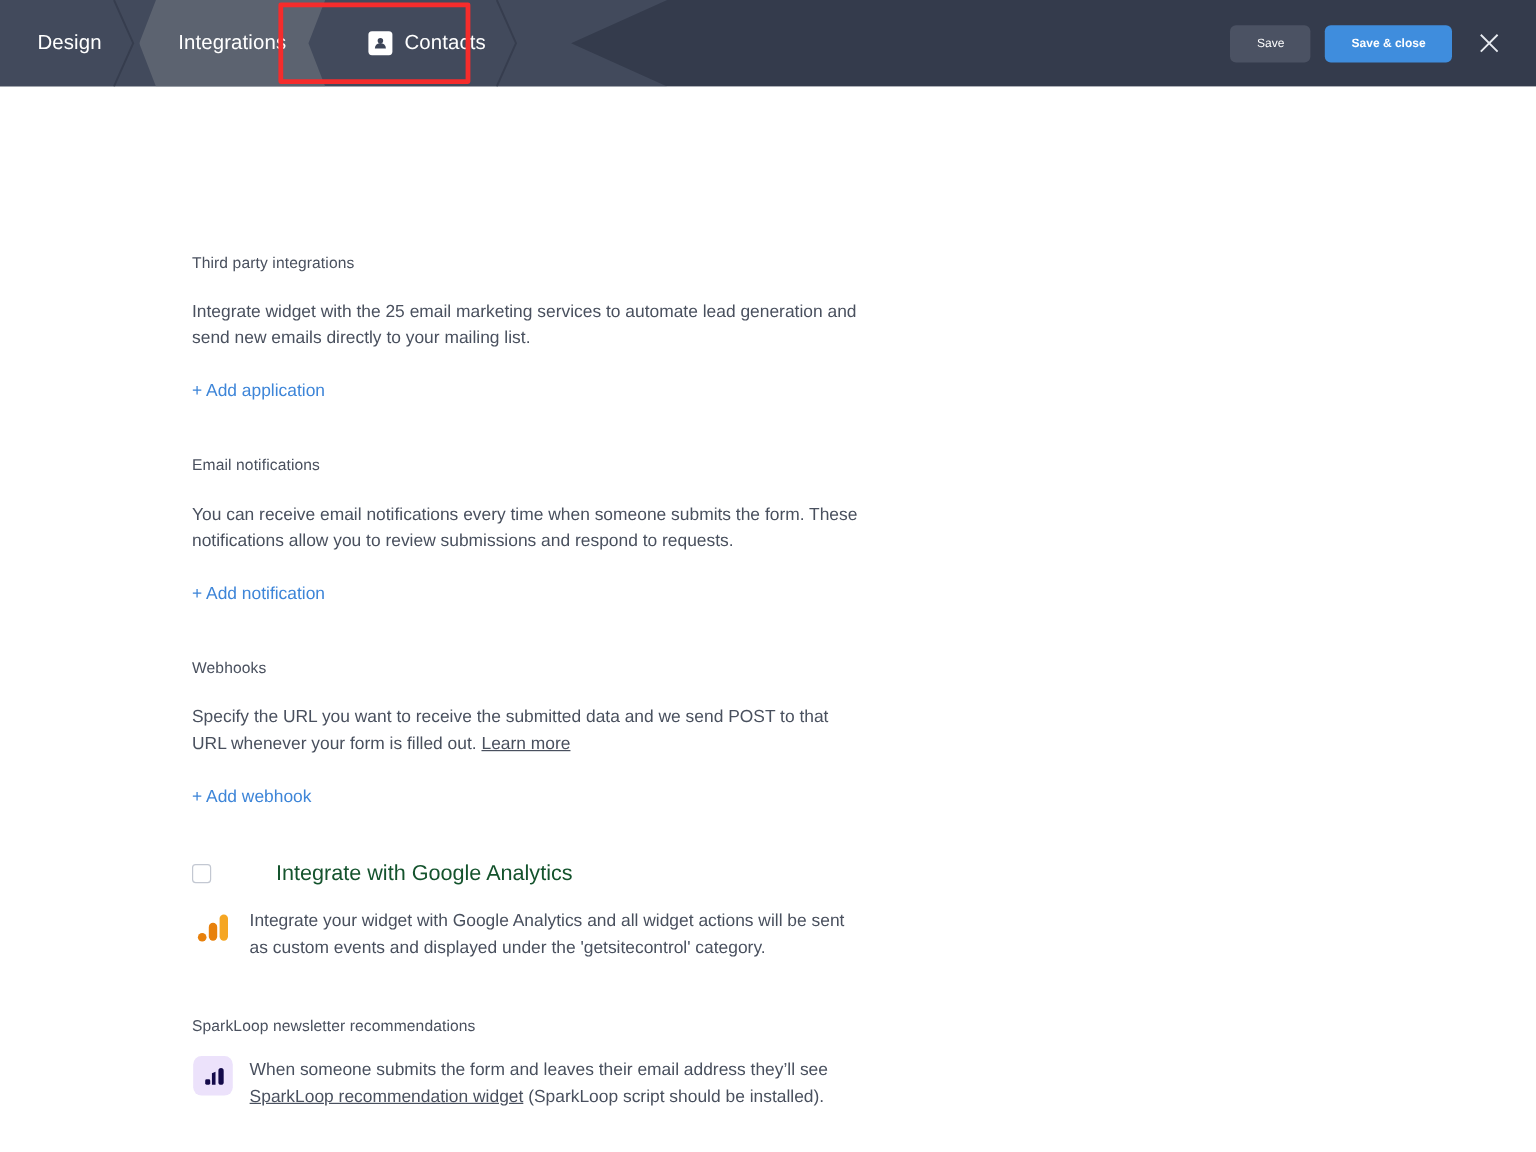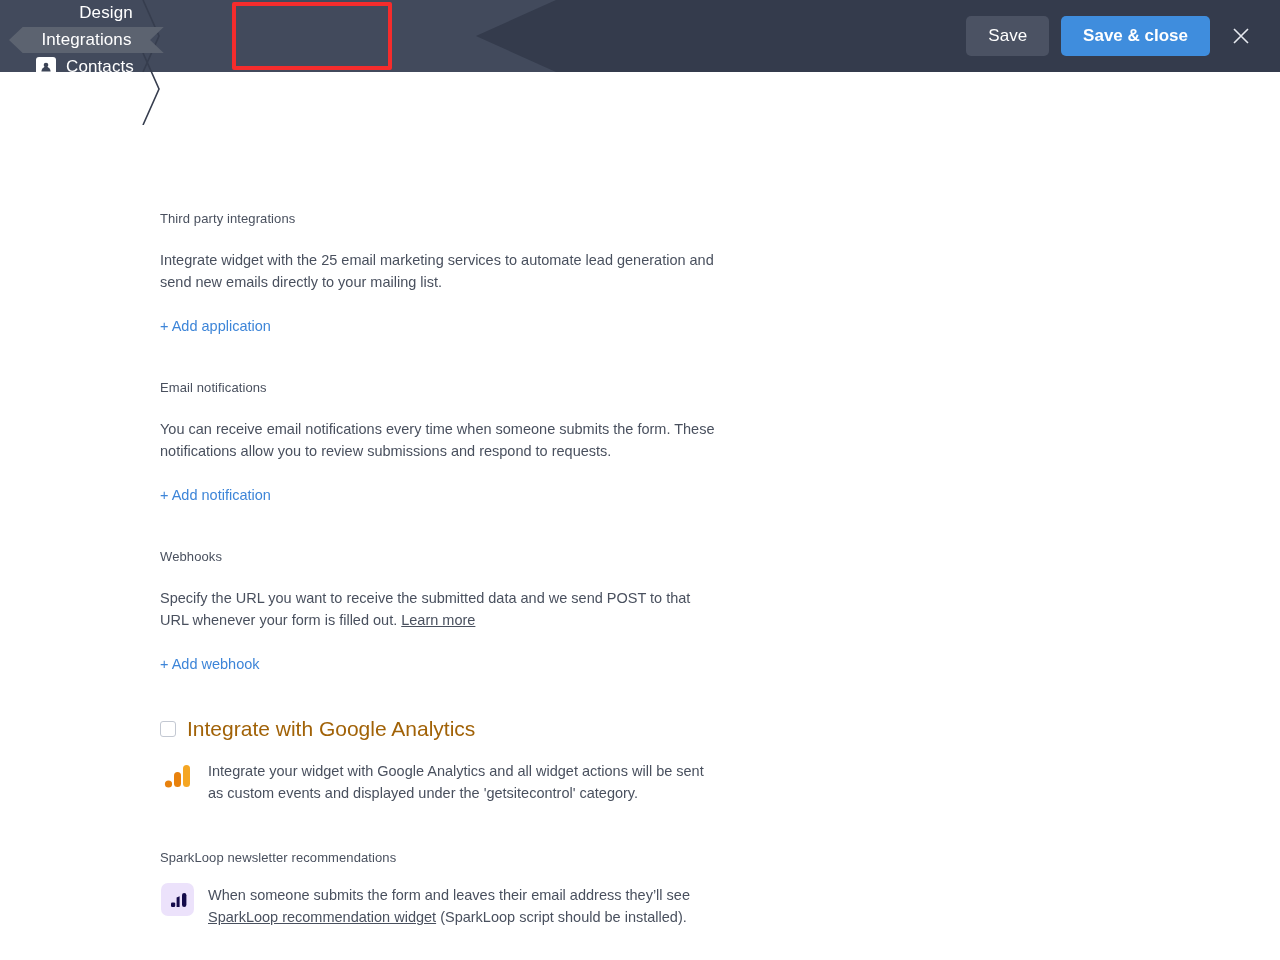--- a/index.html
+++ b/index.html
@@ -20,21 +20,21 @@
   
   .tabstrip-bg {
     position: absolute; left: 0; top: 0;
     width: 556px; height: 72px;
     background: #424a5c;
     clip-path: polygon(0 0, 100% 0, 85.6% 50%, 100% 100%, 0 100%);
   }
   .tabs {
     position: absolute; left: 0; top: 0;
     height: 80px;
-    display: flex; align-items: flex-end; flex-direction: column;
+    display: flex; align-items: flex-start;
   }
   .tab {
     position: relative;
     display: flex; align-items: center; justify-content: center;
     gap: 10px;
     height: 72px;
     color: #ffffff;
     font-size: 17px;
     letter-spacing: .1px;
     white-space: nowrap;
@@ -79,21 +79,21 @@
   }
 
   .header-actions {
     position: absolute; right: 0; top: 0; height: 72px;
     display: flex; align-items: center; gap: 12px;
     padding-right: 22px;
   }
   .btn {
     border: none;
     font-family: "Liberation Sans", sans-serif;
-    font-size: 17px;
+    font-size: 10px;
     border-radius: 5px;
     cursor: pointer;
     white-space: nowrap;
   }
   .btn-save {
     background: #4b5263; color: #ffffff;
     padding: 10px 22px;
   }
   .btn-saveclose {
     background: #3f8ddd; color: #ffffff;
@@ -158,21 +158,21 @@
   }
   .checkbox {
     width: 16px; height: 16px;
     border: 1.5px solid #c3c8d2;
     border-radius: 3px;
     background: #fff;
     flex: 0 0 auto;
     cursor: pointer;
   }
   .ga-label {
-    font-size: 21px; color: #a16207;
+    font-size: 18px; color: #14532d; margin-left: 43px;
   }
   .icon-row {
     margin-top: 18px;
     display: flex; align-items: flex-start; gap: 14px;
     padding-left: 1px;
   }
   .icon-box {
     width: 33px; height: 33px;
     flex: 0 0 auto;
     display: flex; align-items: center; justify-content: center;

